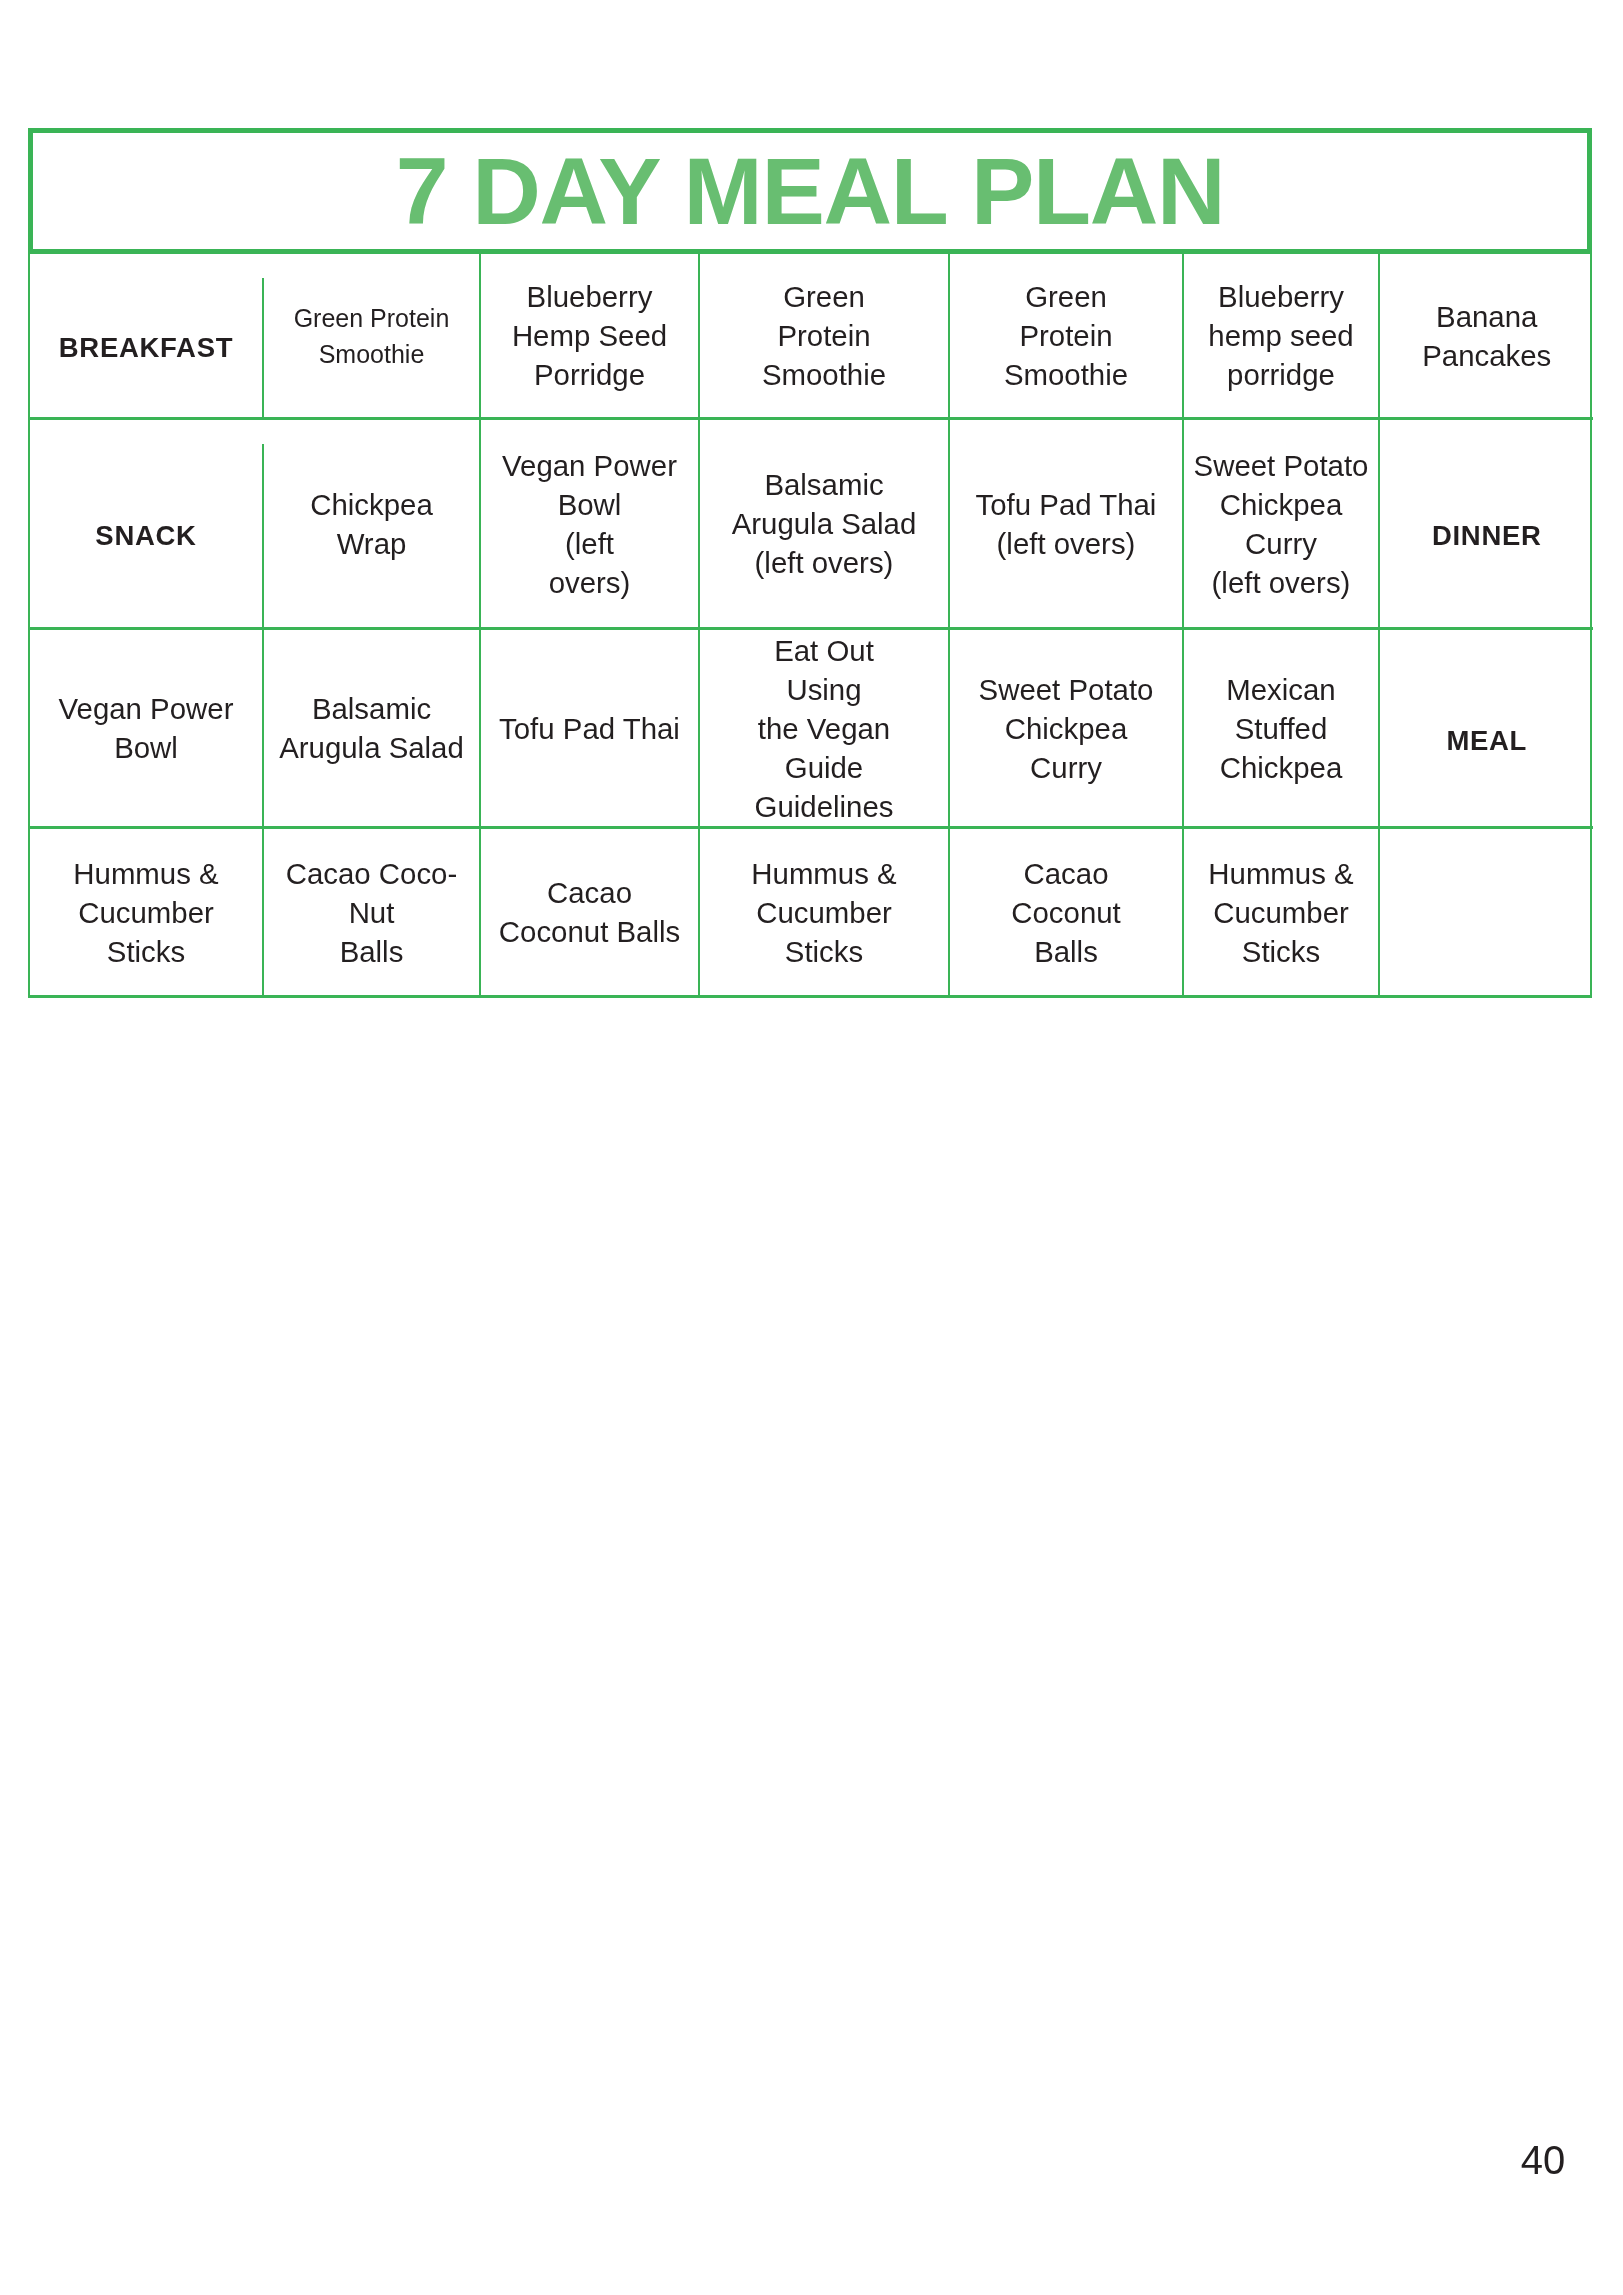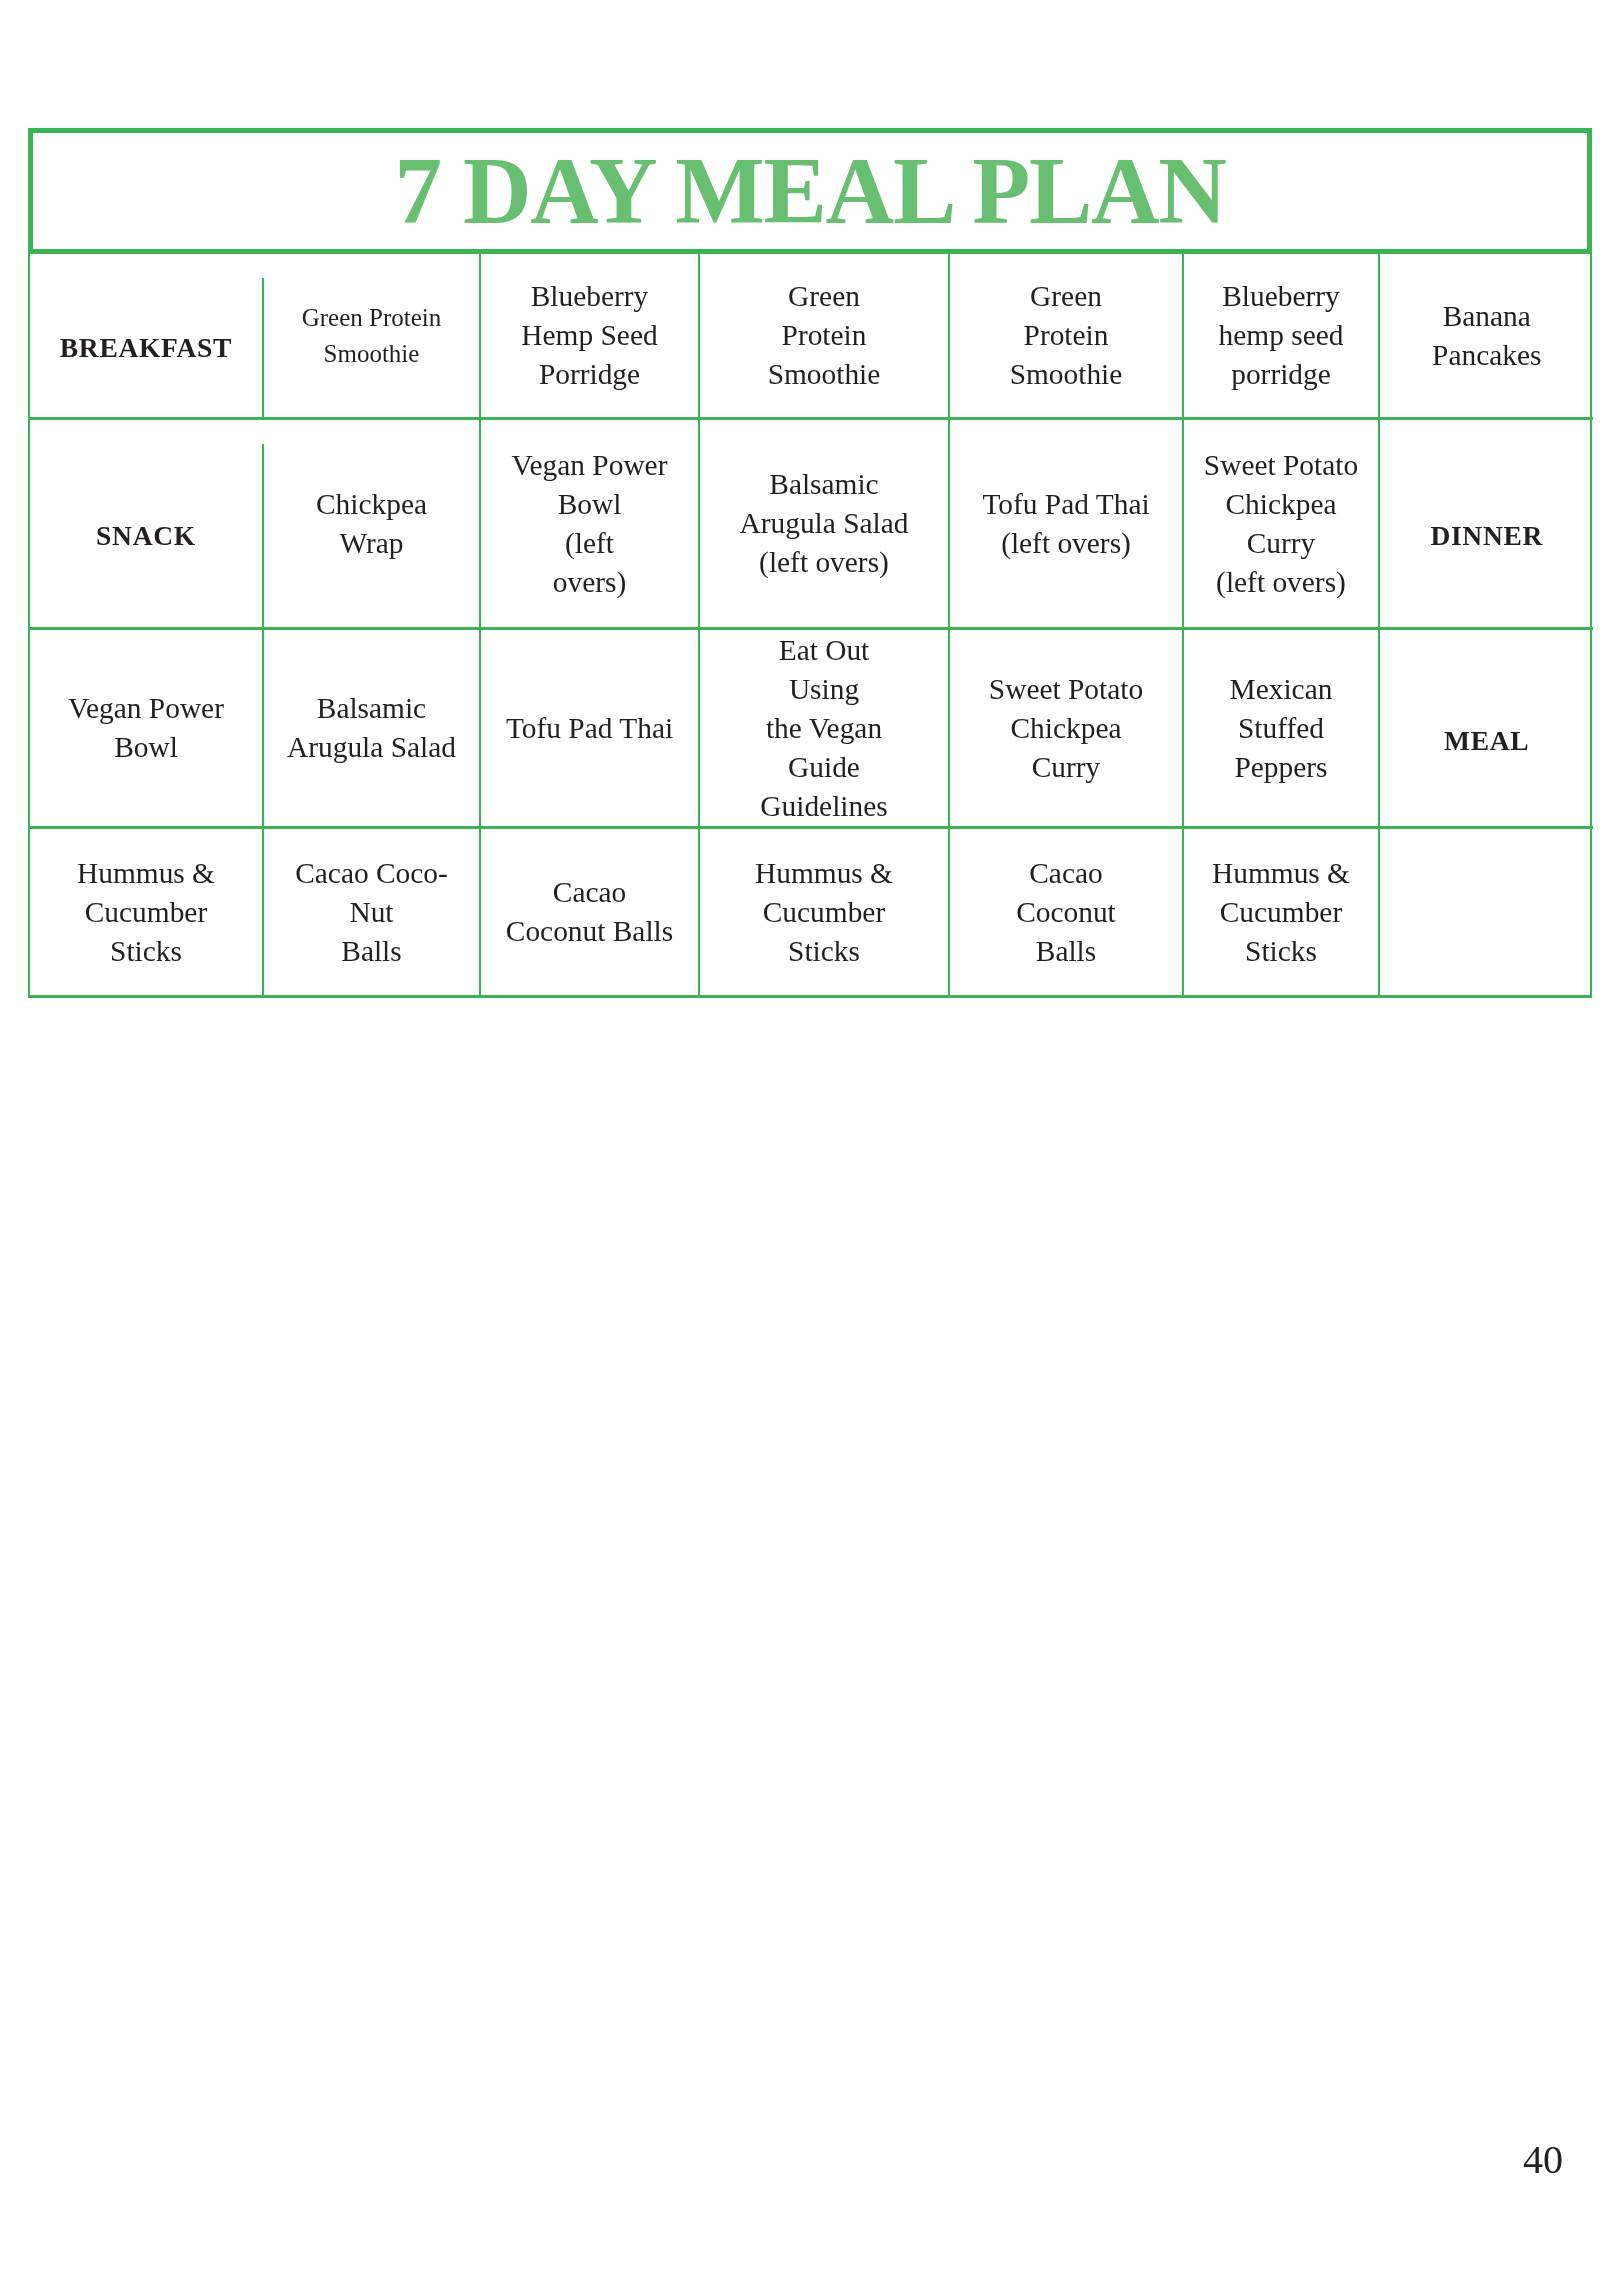--- a/index.html
+++ b/index.html
@@ -6,21 +6,21 @@
     --green-border:#3ab456;
     --green-title:#68be71;
     --ink:#231f20;
   }
   html,body{margin:0;padding:0;background:#ffffff;}
   .page{
     position:relative;
     width:1623px;height:2295px;
     background:#ffffff;
     overflow:hidden;
-    font-family:Liberation Serif, serif;
+    font-family:Liberation Sans, sans-serif;
     color:var(--ink);
   }
   .meal-table{
     position:absolute;
     left:28px;top:128px;
     width:1564px;
   }
   .title-box{
     box-sizing:border-box;
     width:100%;height:126px;
@@ -138,21 +138,21 @@
       <div class="cell">Eat Out
 Using
 the Vegan
 Guide
 Guidelines</div>
       <div class="cell">Sweet Potato
 Chickpea
 Curry</div>
       <div class="cell">Mexican
 Stuffed
-Peppers</div>
+Chickpea</div>
 
       <div class="cell rowlabel">MEAL</div>
       <div class="cell">Hummus &amp;
 Cucumber
 Sticks</div>
       <div class="cell">Cacao Coco-
 Nut
 Balls</div>
       <div class="cell">Cacao
 Coconut Balls</div>

